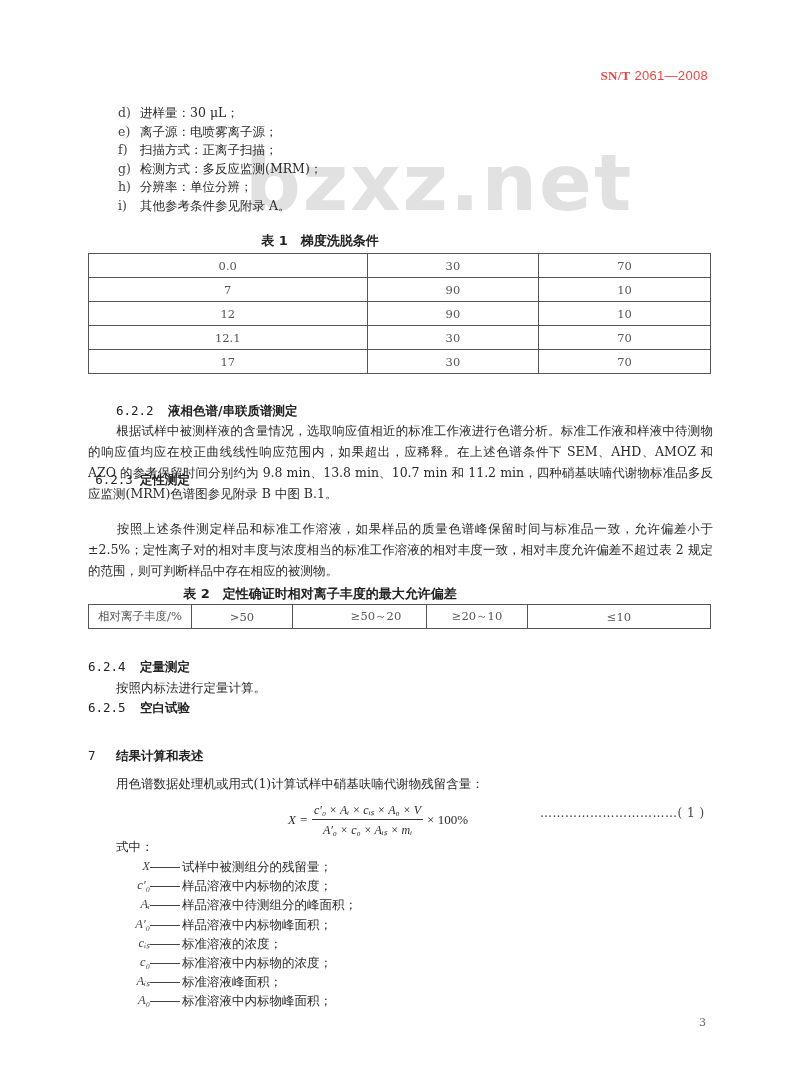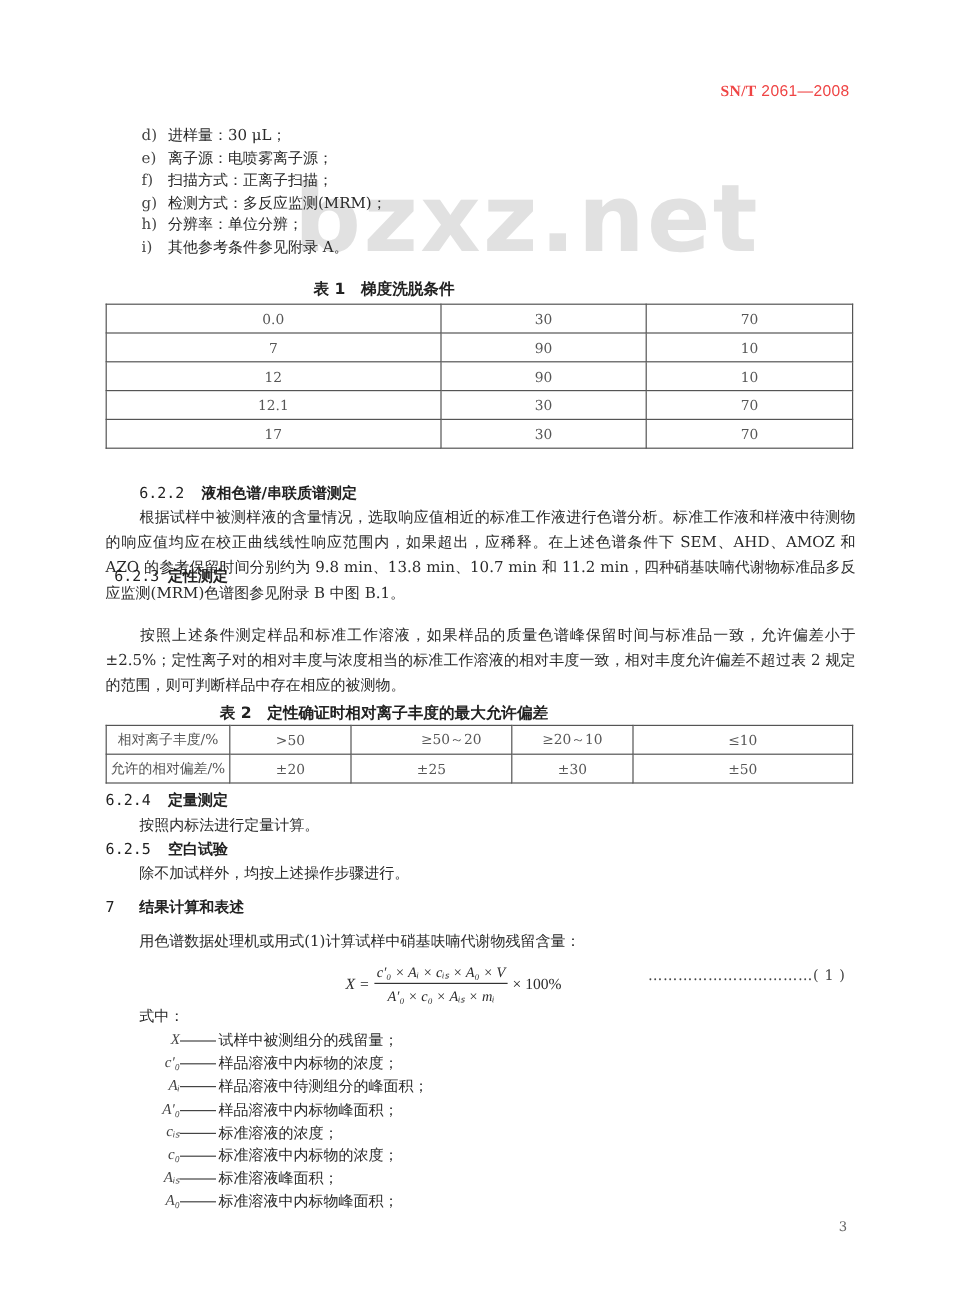--- a/index.html
+++ b/index.html
@@ -118,39 +118,31 @@
   <div class="caption" style="top:585px;">表 2　定性确证时相对离子丰度的最大允许偏差</div>
   <table class="t" style="left:88px; top:604px; width:623px;">
     <tbody>
         <tr style="height:24px;">
       <td style="width:100px;">相对离子丰度/%</td>
       <td style="width:98px;">&gt;50</td>
       <td style="width:98px;padding-left:34px;">≥50～20</td>
       <td style="width:98px;">≥20～10</td>
       <td>≤10</td>
     </tr>
-    <tr style="height:24px;">
-      <td>允许的相对偏差/%</td>
-      <td>±20</td>
-      <td>±25</td>
-      <td>±30</td>
-      <td>±50</td>
-    </tr>
   </tbody>
     </table>
 
   <div class="sec" style="top:659px;">
     <span class="num">6.2.4</span><span>定量测定</span>
   </div>
   <div class="para" style="top:677px;"><span class="indent"></span><span>按照内标法进行定量计算。</span></div>
 
   <div class="sec" style="top:700px;">
     <span class="num">6.2.5</span><span>空白试验</span>
   </div>
-  <div class="para" style="top:717px;"><span class="indent"></span><span>除不加试样外，均按上述操作步骤进行。</span></div>
 
   <div class="sec" style="top:748px;">
     <span class="num" style="width:28px;">7</span><span>结果计算和表述</span>
   </div>
   <div class="para" style="top:773px;"><span class="indent"></span><span>用色谱数据处理机或用式(1)计算试样中硝基呋喃代谢物残留含量：</span></div>
 
   <div class="formula">
     <span style="font-style:italic;">X =</span>
     <span class="frac">
       <span class="num-line">c′₀ × Aᵢ × cᵢₛ × A₀ × V</span>

